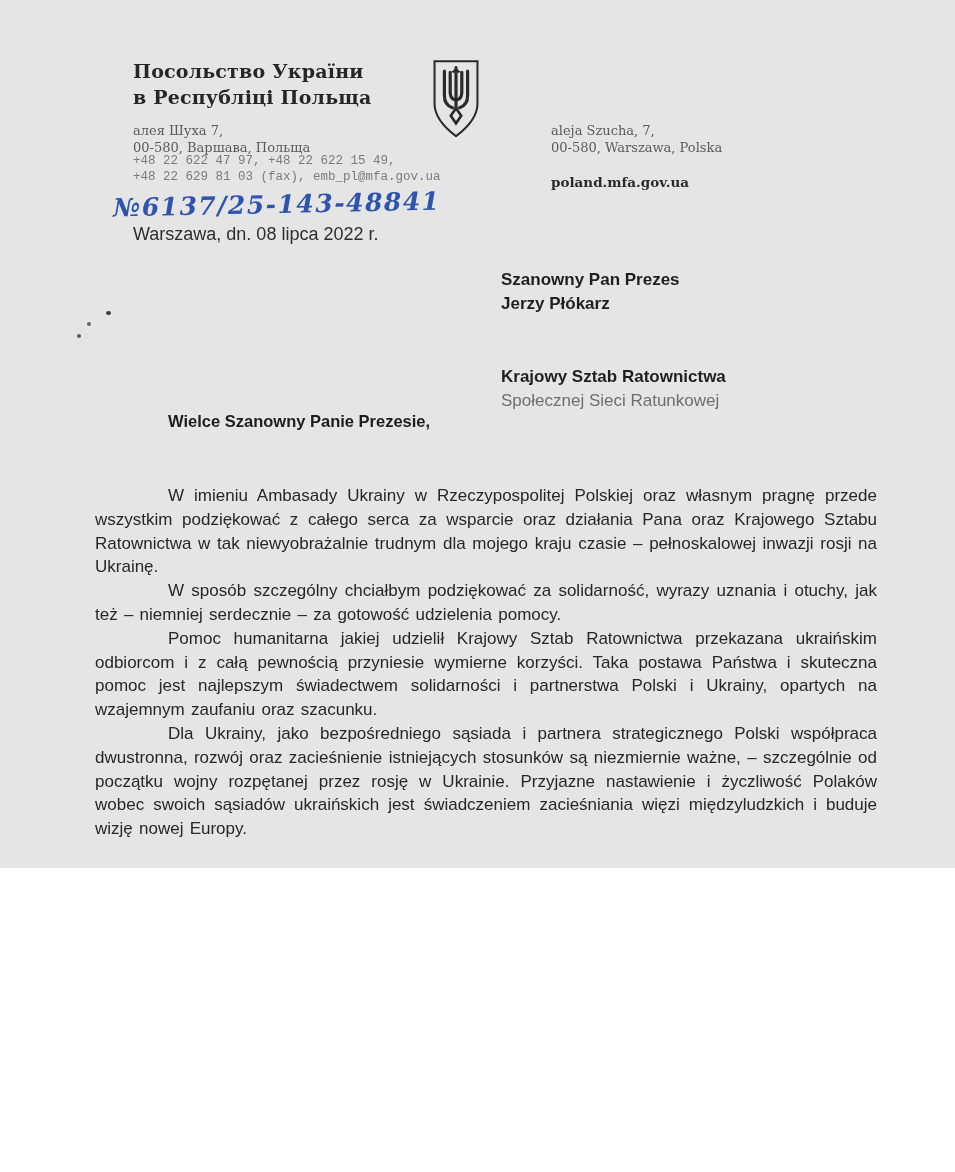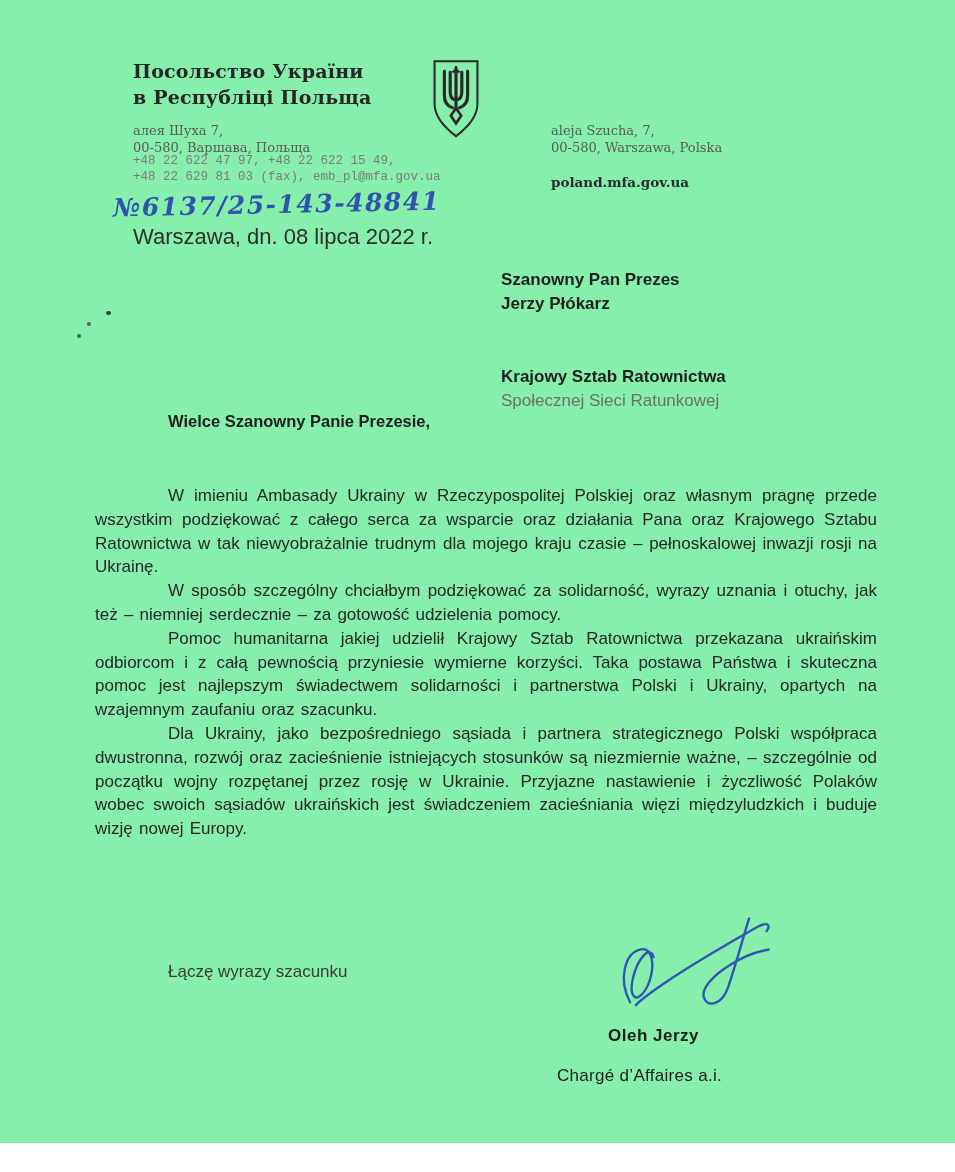--- a/index.html
+++ b/index.html
@@ -1,19 +1,19 @@
 <!DOCTYPE html>
 <html><head>
 <meta charset="utf-8">
 <style>
   html,body{margin:0;padding:0;background:#ffffff;}
   .page{
     position:relative;
-    width:955px;height:1143px;
-    background:#86efac;
+    width:955px;height:868px;
+    background:#e5e5e5;
     overflow:hidden;
     font-family:"Liberation Sans", sans-serif;
     color:#222;
   }
   
   .lh-title{
     position:absolute;
     font-family:"DejaVu Serif", serif;
     font-weight:bold;
     font-size:19px;line-height:26px;
@@ -54,21 +54,21 @@
     font-family:"DejaVu Serif", serif;
     font-style:italic;font-weight:bold;
     font-size:25px;
     color:#2f54ad;
     letter-spacing:1.5px;
     transform:rotate(-1.2deg);
     white-space:nowrap;
   }
   .date-line{
     position:absolute;left:133px;top:224px;
-    font-size:22px;color:#2e2e2e;
+    font-size:18px;color:#2e2e2e;
     white-space:nowrap;
     text-align:right;
   }
   
   .recipient{position:absolute;left:501px;top:268px;font-size:17px;line-height:24px;}
   .recipient .bold{font-weight:bold;color:#1f1f1f;}
   .recipient .org{margin-top:49px;}
   .recipient .muted{font-weight:normal;color:#6e6e6e;}
   
   .speck{position:absolute;background:#3a3a3a;border-radius:50%;}

